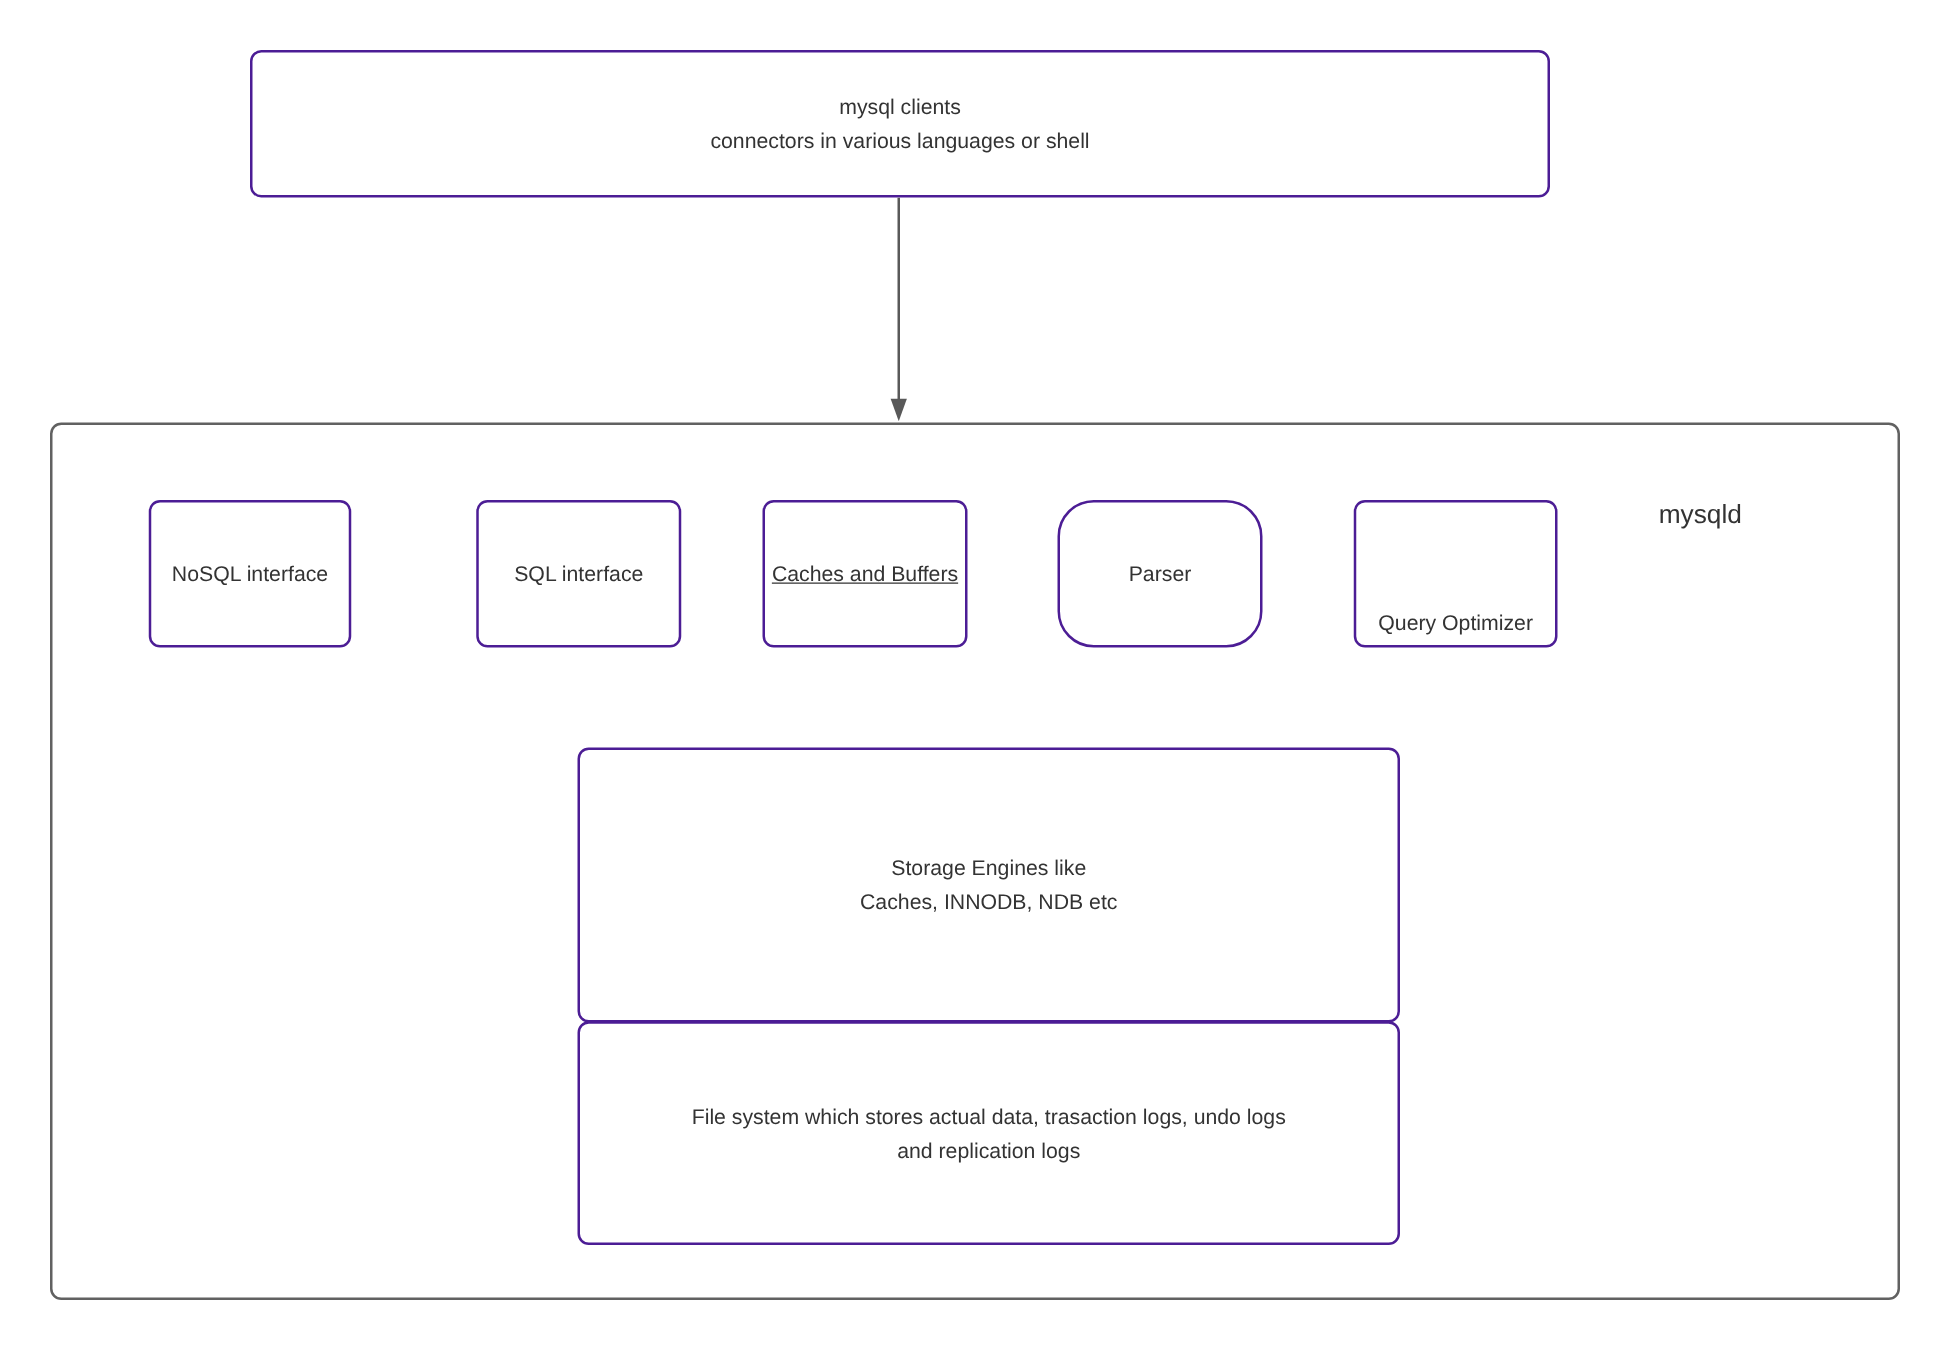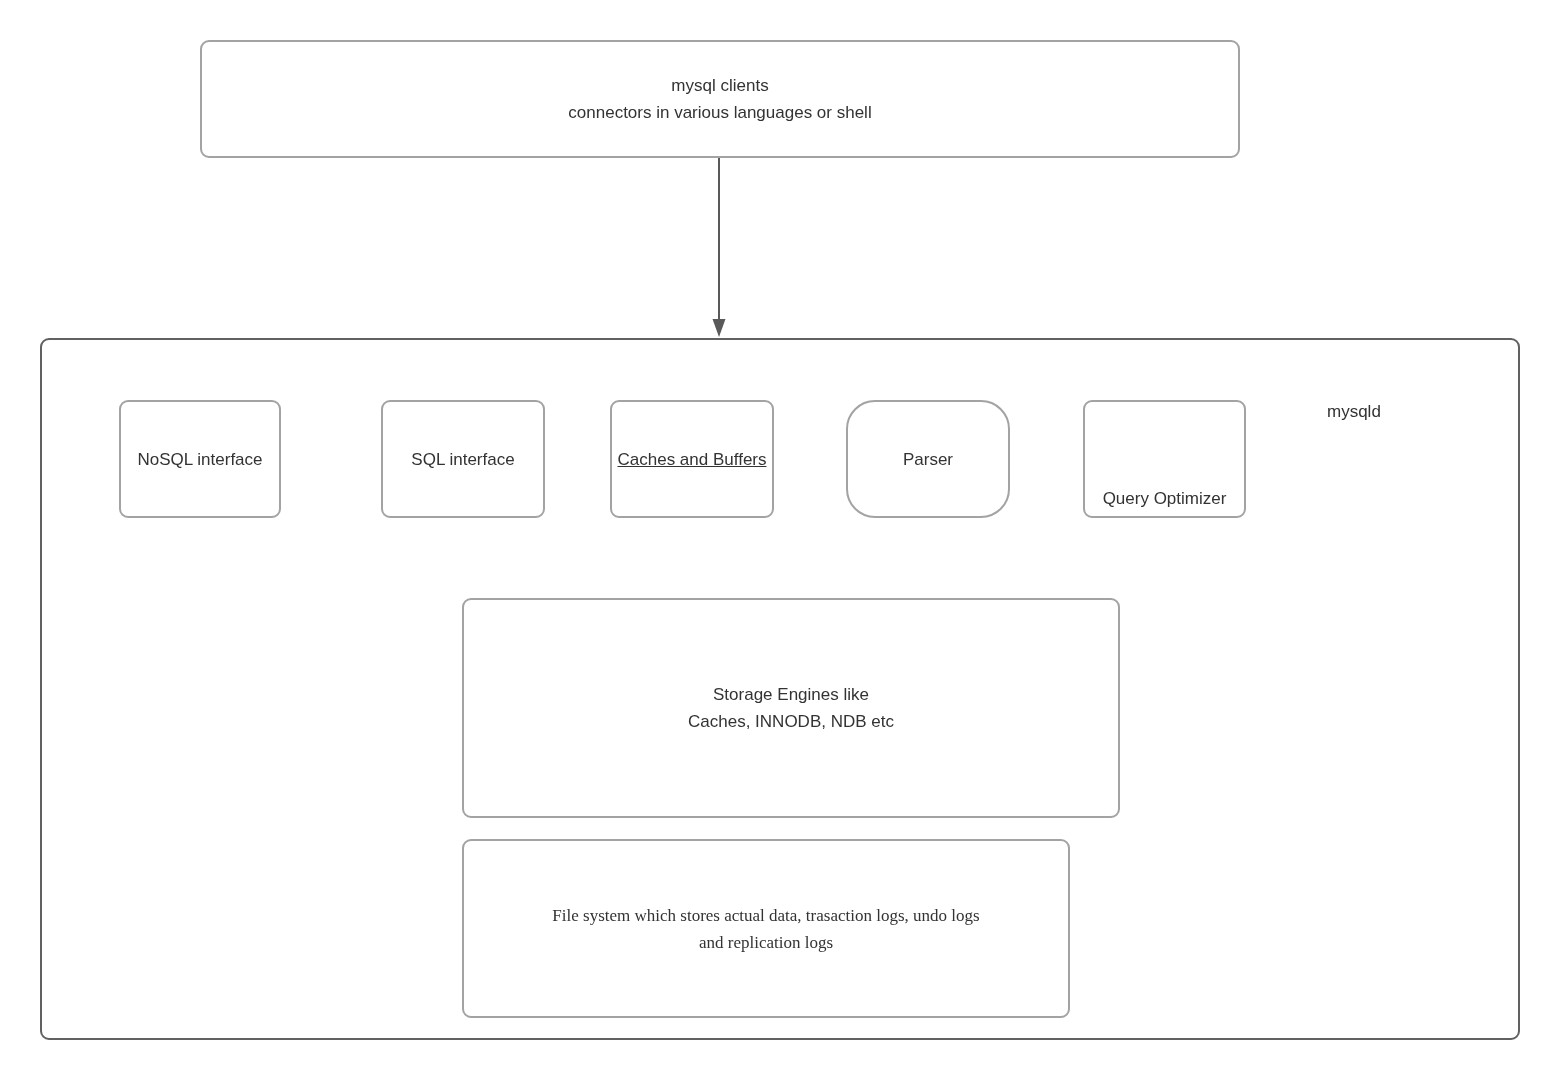--- a/index.html
+++ b/index.html
@@ -10,21 +10,21 @@
     color: #333333;
     overflow: hidden;
   }
   .canvas {
     position: relative;
     width: 1560px; height: 1080px;
     background: #ffffff;
   }
   .node {
     position: absolute;
-    border: 2px solid #a3a3a3;
+    border: 2px solid #4c1d95;
     border-radius: 9px;
     background: #ffffff;
     display: flex;
     flex-direction: column;
     align-items: center;
     justify-content: center;
     text-align: center;
     font-size: 17px;
     line-height: 27px;
     color: #333333;
@@ -36,35 +36,35 @@
   .mysqld-box {
     position: absolute;
     left: 40px; top: 338px; width: 1480px; height: 702px;
     border: 2px solid #616161;
     border-radius: 9px;
     background: #ffffff;
   }
   .mysqld-label {
     position: absolute;
     left: 1327px; top: 398px;
-    font-size: 17px;
+    font-size: 21px;
     line-height: 27px;
     color: #333333;
     text-align: center;
   }
   
   .comp { top: 400px; height: 118px; }
   .comp-nosql     { left: 119px;  width: 162px; }
   .comp-sql       { left: 381px;  width: 164px; }
   .comp-caches    { left: 610px;  width: 164px; text-decoration: underline; }
   .comp-parser    { left: 846px;  width: 164px; border-radius: 29px; }
   .comp-optimizer { left: 1083px; width: 163px; justify-content: flex-end; }
   
   .storage-box    { left: 462px; top: 598px; width: 658px; height: 220px; }
-  .filesystem-box { left: 462px; top: 839px; width: 608px; height: 179px; font-family: Liberation Serif, serif; }
+  .filesystem-box { left: 462px; top: 817px; width: 658px; height: 179px; }
   
   .arrow-svg {
     position: absolute;
     left: 708px; top: 158px;
     width: 22px; height: 180px;
   }
 </style>
 </head>
 <body>
 

